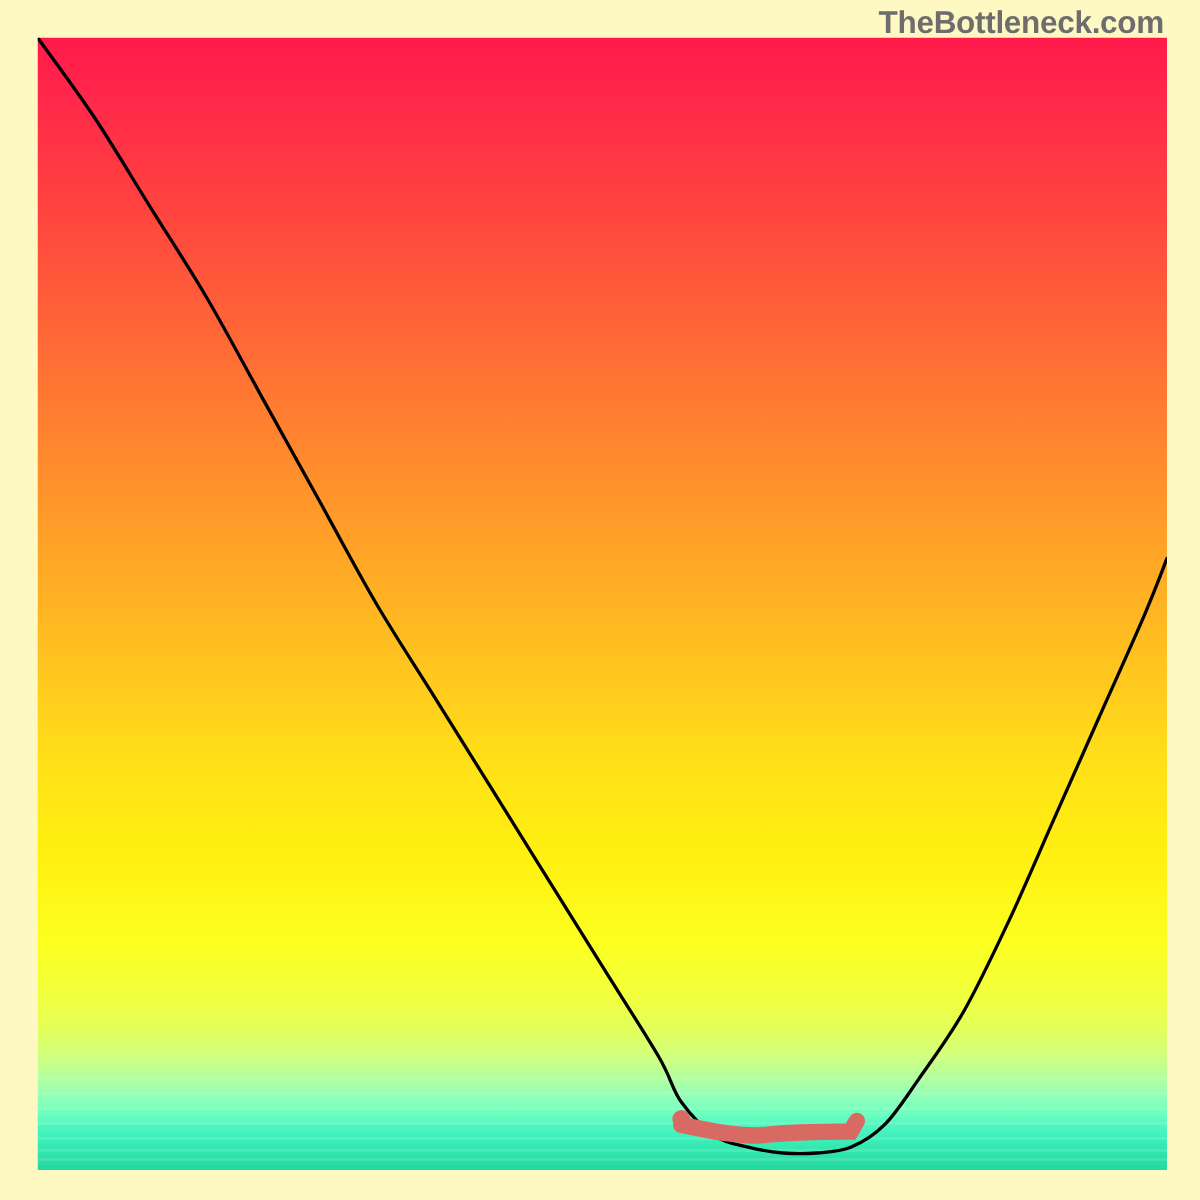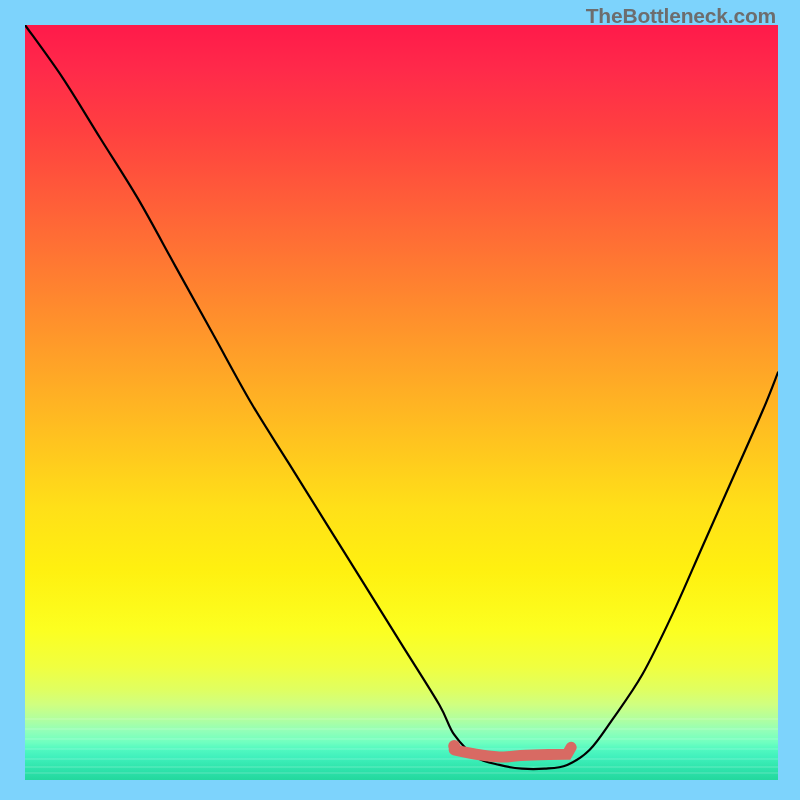--- a/index.html
+++ b/index.html
@@ -8,21 +8,21 @@
     background: #000;
     width: 800px;
     height: 800px;
     overflow: hidden;
     font-family: Arial, Helvetica, sans-serif;
   }
   .frame {
     position: relative;
     width: 800px;
     height: 800px;
-    background: #7dd3fc;
+    background: #fef9c3;
   }
   .plot-area {
     position: absolute;
     left: 25px;
     top: 25px;
     width: 753px;
     height: 755px;
     overflow: hidden;
   }
   .gradient-bg {

